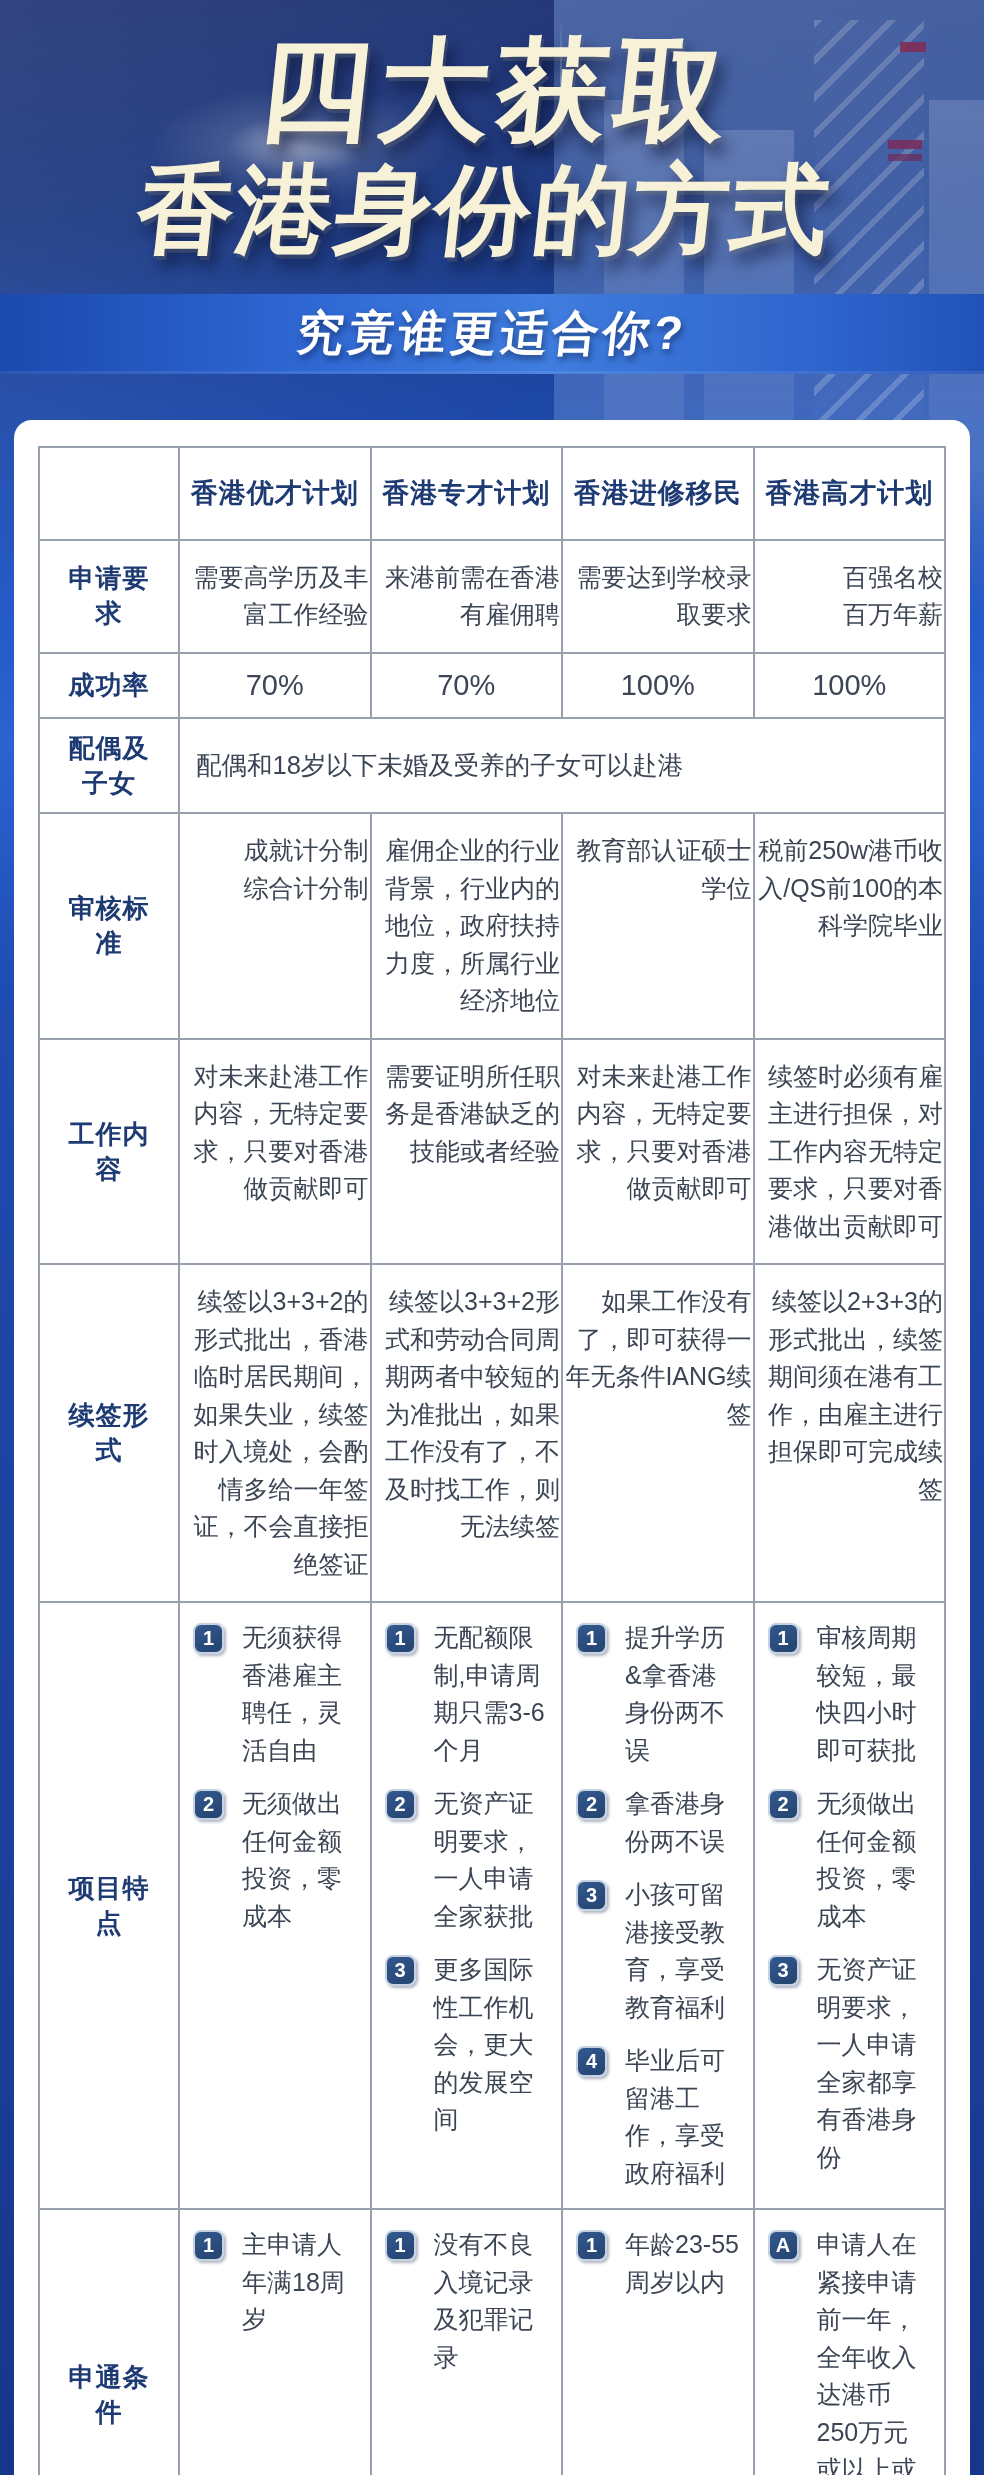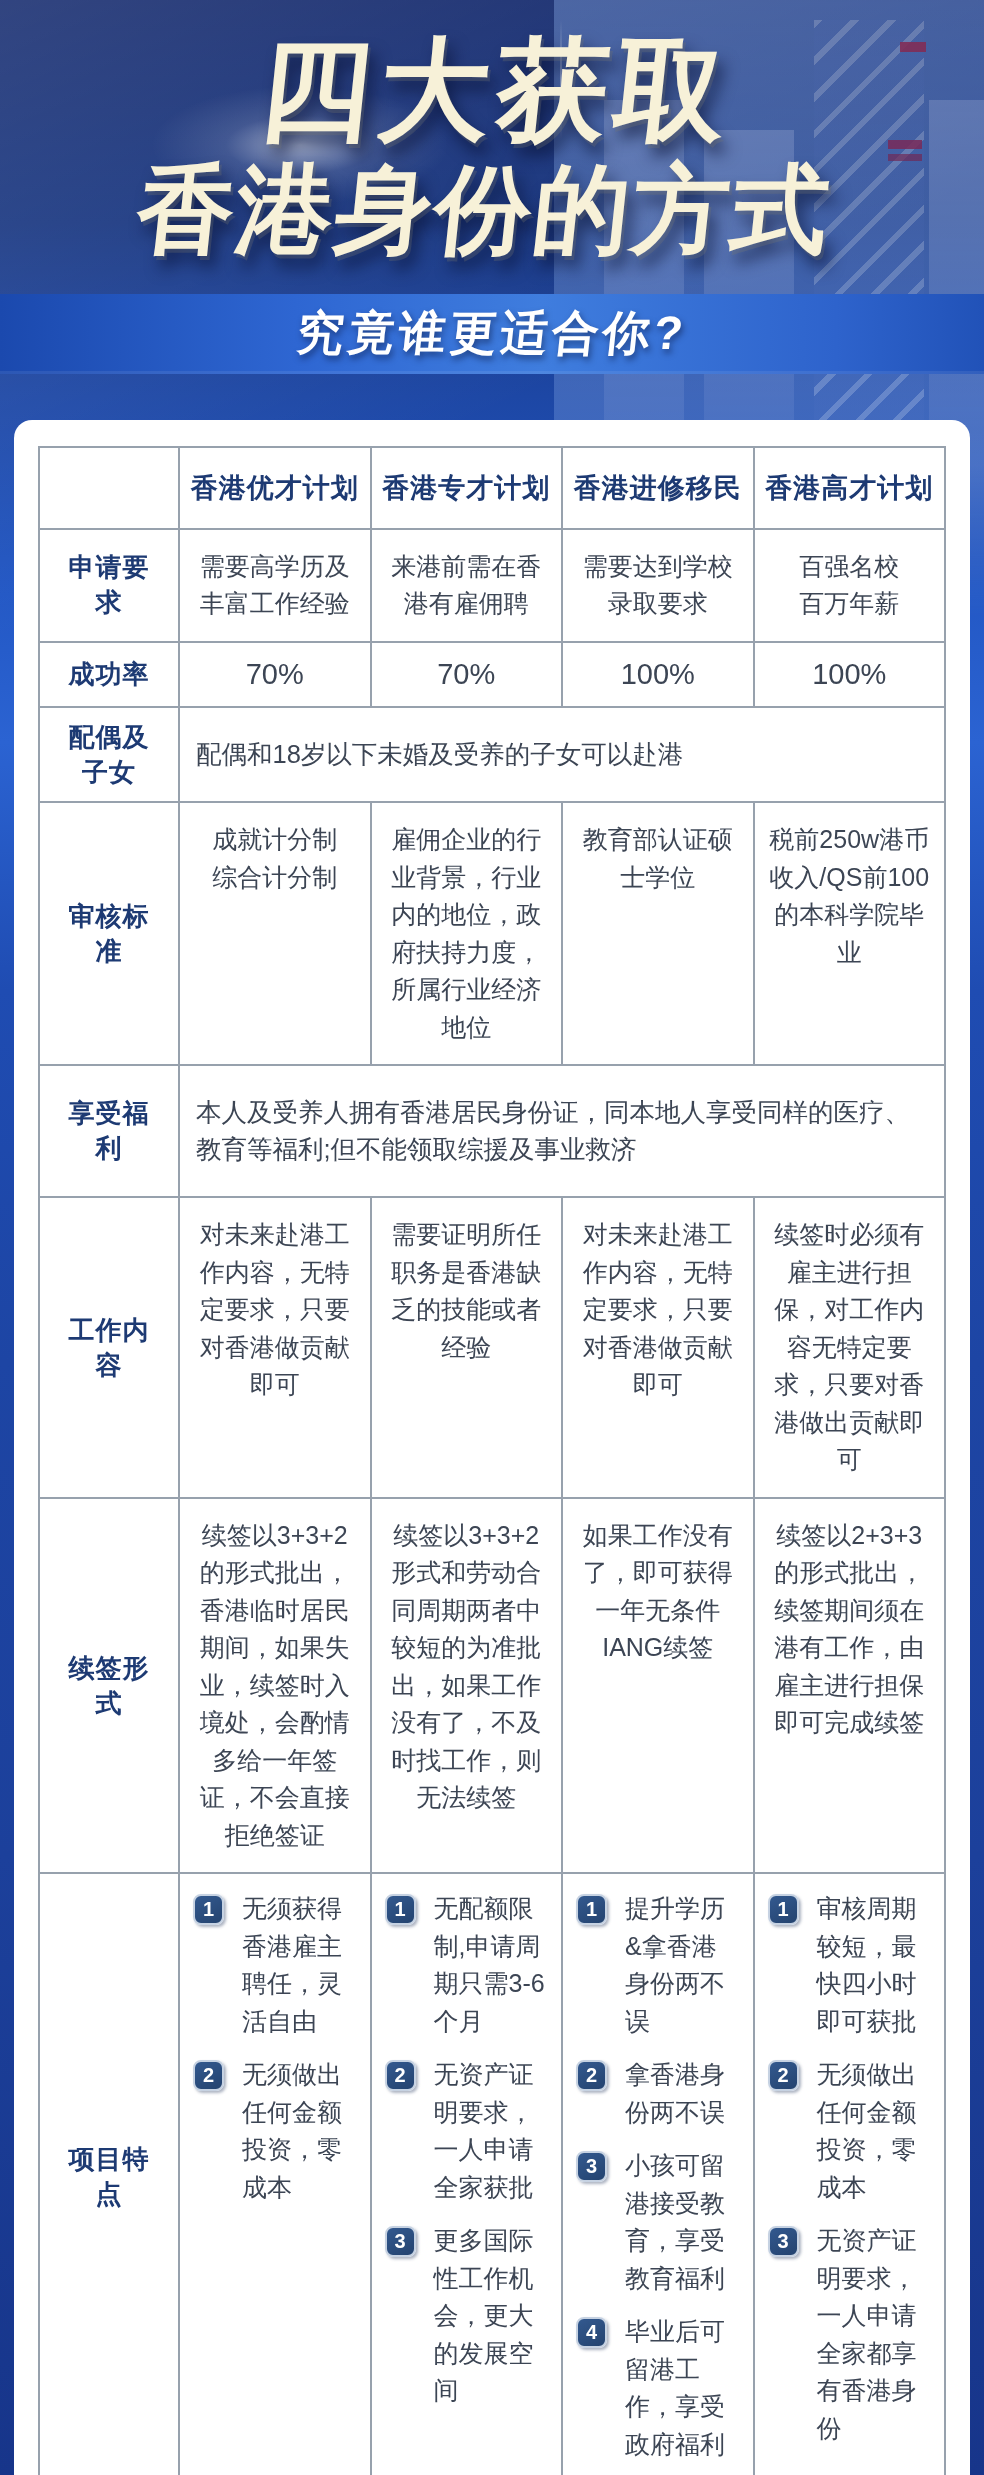--- a/index.html
+++ b/index.html
@@ -53,25 +53,25 @@
   .subtitle-text { color:#ffffff; font-size:47px; font-weight:900; letter-spacing:4px; transform:skewX(-6deg);
     text-shadow: 2px 4px 6px rgba(8,16,50,.5); }
 
   .card {
     position:relative; width:956px; margin:46px auto 0; background:#ffffff;
     border-radius:18px; padding:26px 24px; 
   }
   table { width:100%; border-collapse:collapse; table-layout:fixed; height:1930px; }
   col.label-col { width:140px; }
   th, td { border:2px solid #97a1ad; }
-  thead th { height:82px; vertical-align:middle; text-align:center;
+  thead th { height:93px; vertical-align:middle; text-align:center;
     font-size:27px; font-weight:800; color:#1d3a73; letter-spacing:1px; }
   th.corner { background:#fff; }
   th.row-label { vertical-align:middle; text-align:center; font-size:26px; font-weight:800; color:#1d3a73; padding:8px 20px; letter-spacing:1px;}
-  td.cell { vertical-align:top; text-align:center; padding:18px 13px; font-size:25px; color:#3c4554; line-height:1.5; white-space:pre-line; }
+  td.cell { vertical-align:top; text-align:right; padding:18px 1px; font-size:25px; color:#3c4554; line-height:1.5; white-space:pre-line; }
   td.center-cell { vertical-align:middle; text-align:center; font-size:29px; padding:10px; white-space:normal; }
   td.span-cell { vertical-align:middle; text-align:left; padding:28px 16px; font-size:25.5px; color:#3c4554; line-height:1.45; }
   td.list-cell { vertical-align:top; padding:16px 11px; }
   .feat-item { display:flex; align-items:flex-start; margin-bottom:16px; }
   .feat-item:last-child { margin-bottom:0; }
   .num-badge {
     flex:0 0 auto; width:31px; height:31px; margin:4px 10px 0 2px;
     background:linear-gradient(150deg,#33598f 0%, #24436f 100%);
     border:2px solid #c6d2e2; border-radius:8px;
     color:#ffffff; font-size:20px; font-weight:800;
@@ -146,24 +146,20 @@
         </tr>
         <tr>
           <th class="row-label">审核标准</th>
           <td class="cell">成就计分制
 综合计分制</td>
           <td class="cell">雇佣企业的行业背景，行业内的地位，政府扶持力度，所属行业经济地位</td>
           <td class="cell">教育部认证硕士学位</td>
           <td class="cell">税前250w港币收入/QS前100的本科学院毕业</td>
         </tr>
         <tr>
-          <th class="row-label">享受福利</th>
-          <td class="span-cell" colspan="4">本人及受养人拥有香港居民身份证，同本地人享受同样的医疗、教育等福利;但不能领取综援及事业救济</td>
-        </tr>
-        <tr>
           <th class="row-label">工作内容</th>
           <td class="cell">对未来赴港工作内容，无特定要求，只要对香港做贡献即可</td>
           <td class="cell">需要证明所任职务是香港缺乏的技能或者经验</td>
           <td class="cell">对未来赴港工作内容，无特定要求，只要对香港做贡献即可</td>
           <td class="cell">续签时必须有雇主进行担保，对工作内容无特定要求，只要对香港做出贡献即可</td>
         </tr>
         <tr>
           <th class="row-label">续签形式</th>
           <td class="cell">续签以3+3+2的形式批出，香港临时居民期间，如果失业，续签时入境处，会酌情多给一年签证，不会直接拒绝签证</td>
           <td class="cell">续签以3+3+2形式和劳动合同周期两者中较短的为准批出，如果工作没有了，不及时找工作，则无法续签</td>

